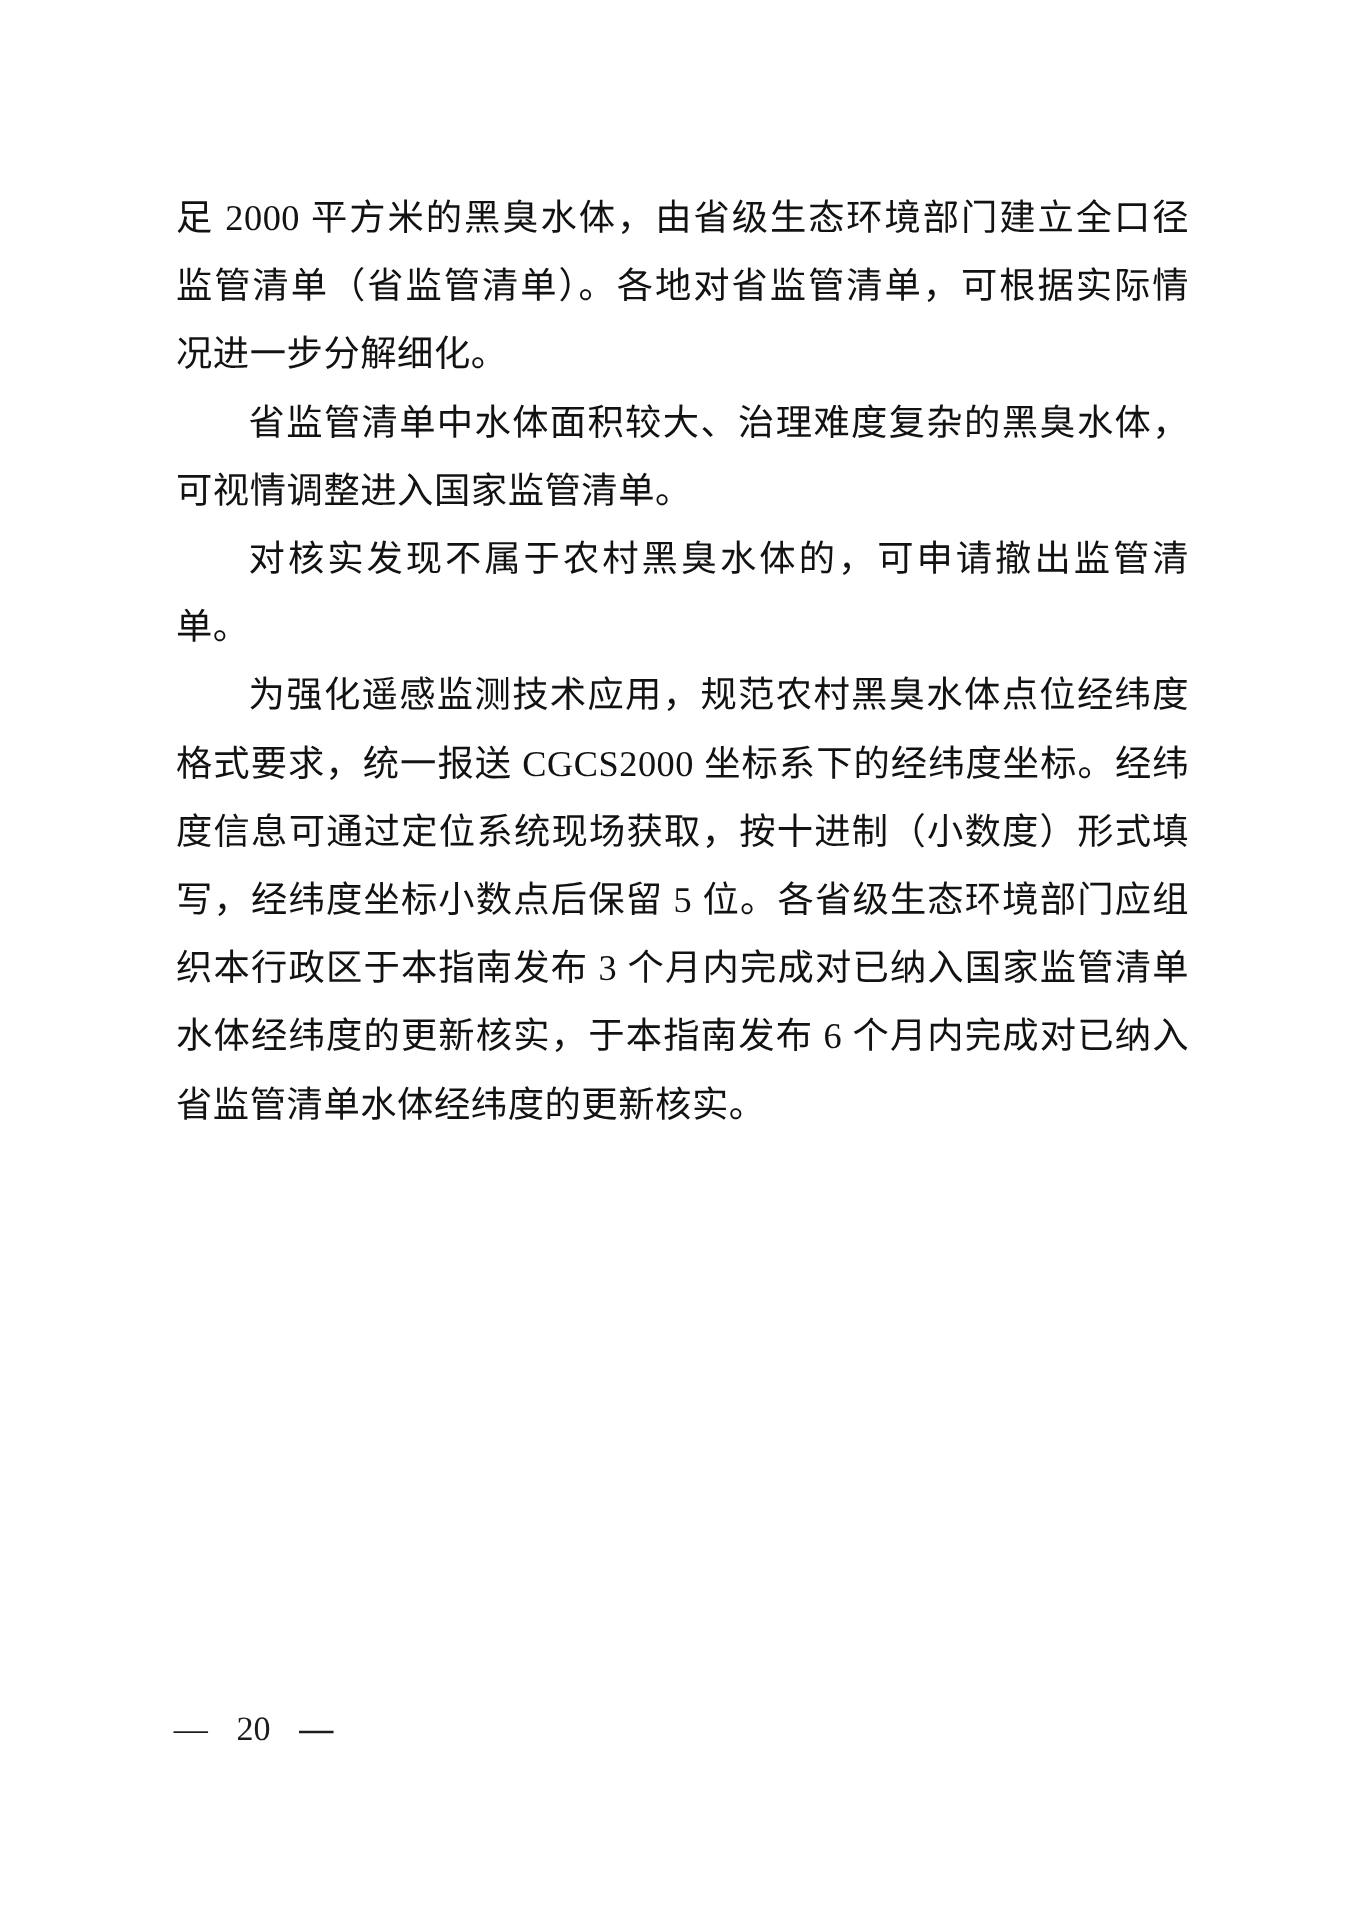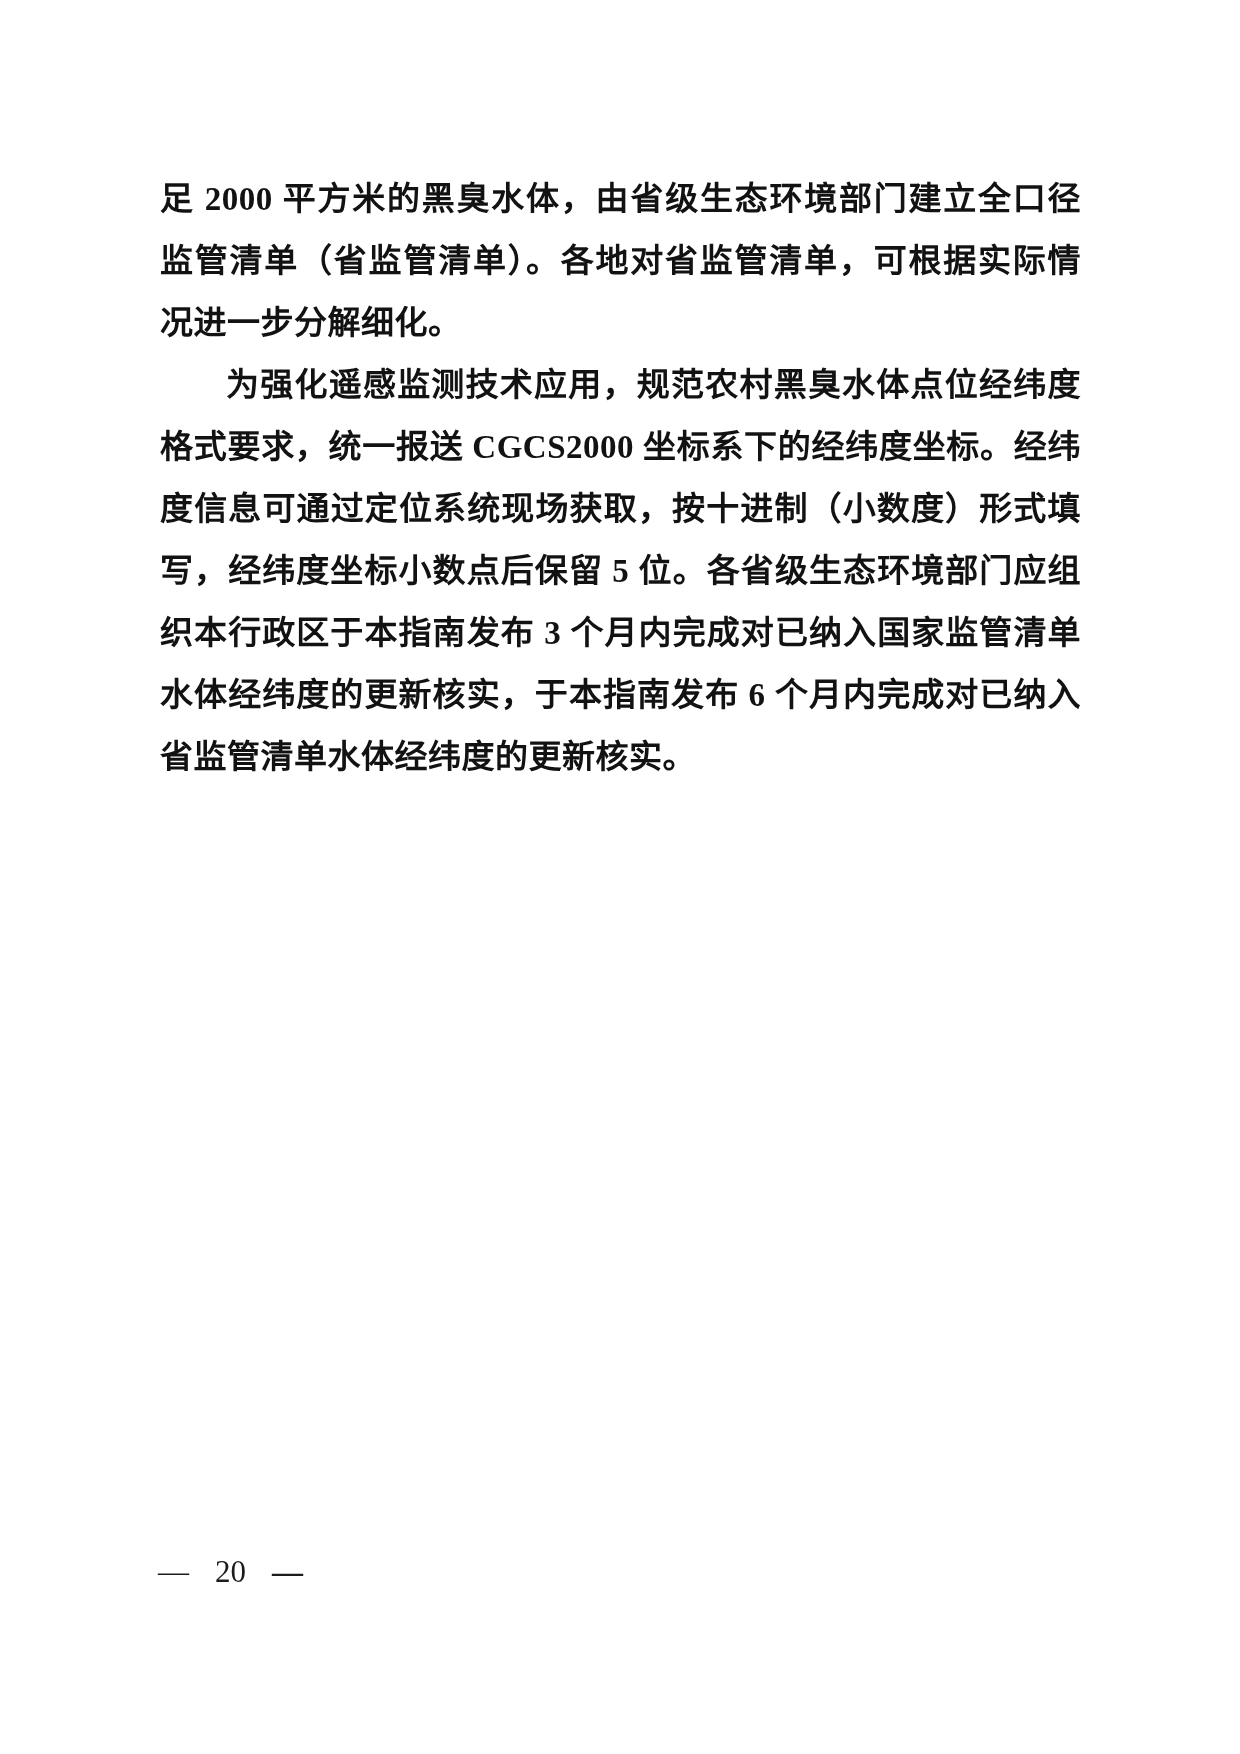--- a/index.html
+++ b/index.html
@@ -26,21 +26,21 @@
   .content h3 {
     margin: 0;
     padding: 0;
     font-size: 33px;
     line-height: 62px;
     text-align: justify;
     text-justify: inter-character;
     letter-spacing: 0.5px;
     word-break: normal;
     overflow-wrap: break-word;
-    font-weight: bold;
+    font-weight: normal;
   }
   .content p.indent {
     text-indent: 66px;
   }
   .content h3.heading {
     font-family: "Liberation Sans", "DejaVu Sans", sans-serif;
     font-weight: bold;
     text-indent: 44px;
     letter-spacing: 1px;
   }
@@ -59,20 +59,22 @@
   .footer .dash-right {
     font-weight: bold;
   }
 </style>
 </head>
 <body>
 
 <div class="page">
   <div class="content">
     <p class="body-par">足 2000 平方米的黑臭水体，由省级生态环境部门建立全口径监管清单（省监管清单）。各地对省监管清单，可根据实际情况进一步分解细化。</p>
+    <p class="body-par indent">省监管清单中水体面积较大、治理难度复杂的黑臭水体，可视情调整进入国家监管清单。</p>
+    <p class="body-par indent">对核实发现不属于农村黑臭水体的，可申请撤出监管清单。</p>
     <p class="body-par indent">为强化遥感监测技术应用，规范农村黑臭水体点位经纬度格式要求，统一报送 CGCS2000 坐标系下的经纬度坐标。经纬度信息可通过定位系统现场获取，按十进制（小数度）形式填写，经纬度坐标小数点后保留 5 位。各省级生态环境部门应组织本行政区于本指南发布 3 个月内完成对已纳入国家监管清单水体经纬度的更新核实，于本指南发布 6 个月内完成对已纳入省监管清单水体经纬度的更新核实。</p>
   </div>
 
   <div class="footer">
     <span class="dash-left">—</span>
     <span class="page-num">20</span>
     <span class="dash-right">—</span>
   </div>
 </div>
 

